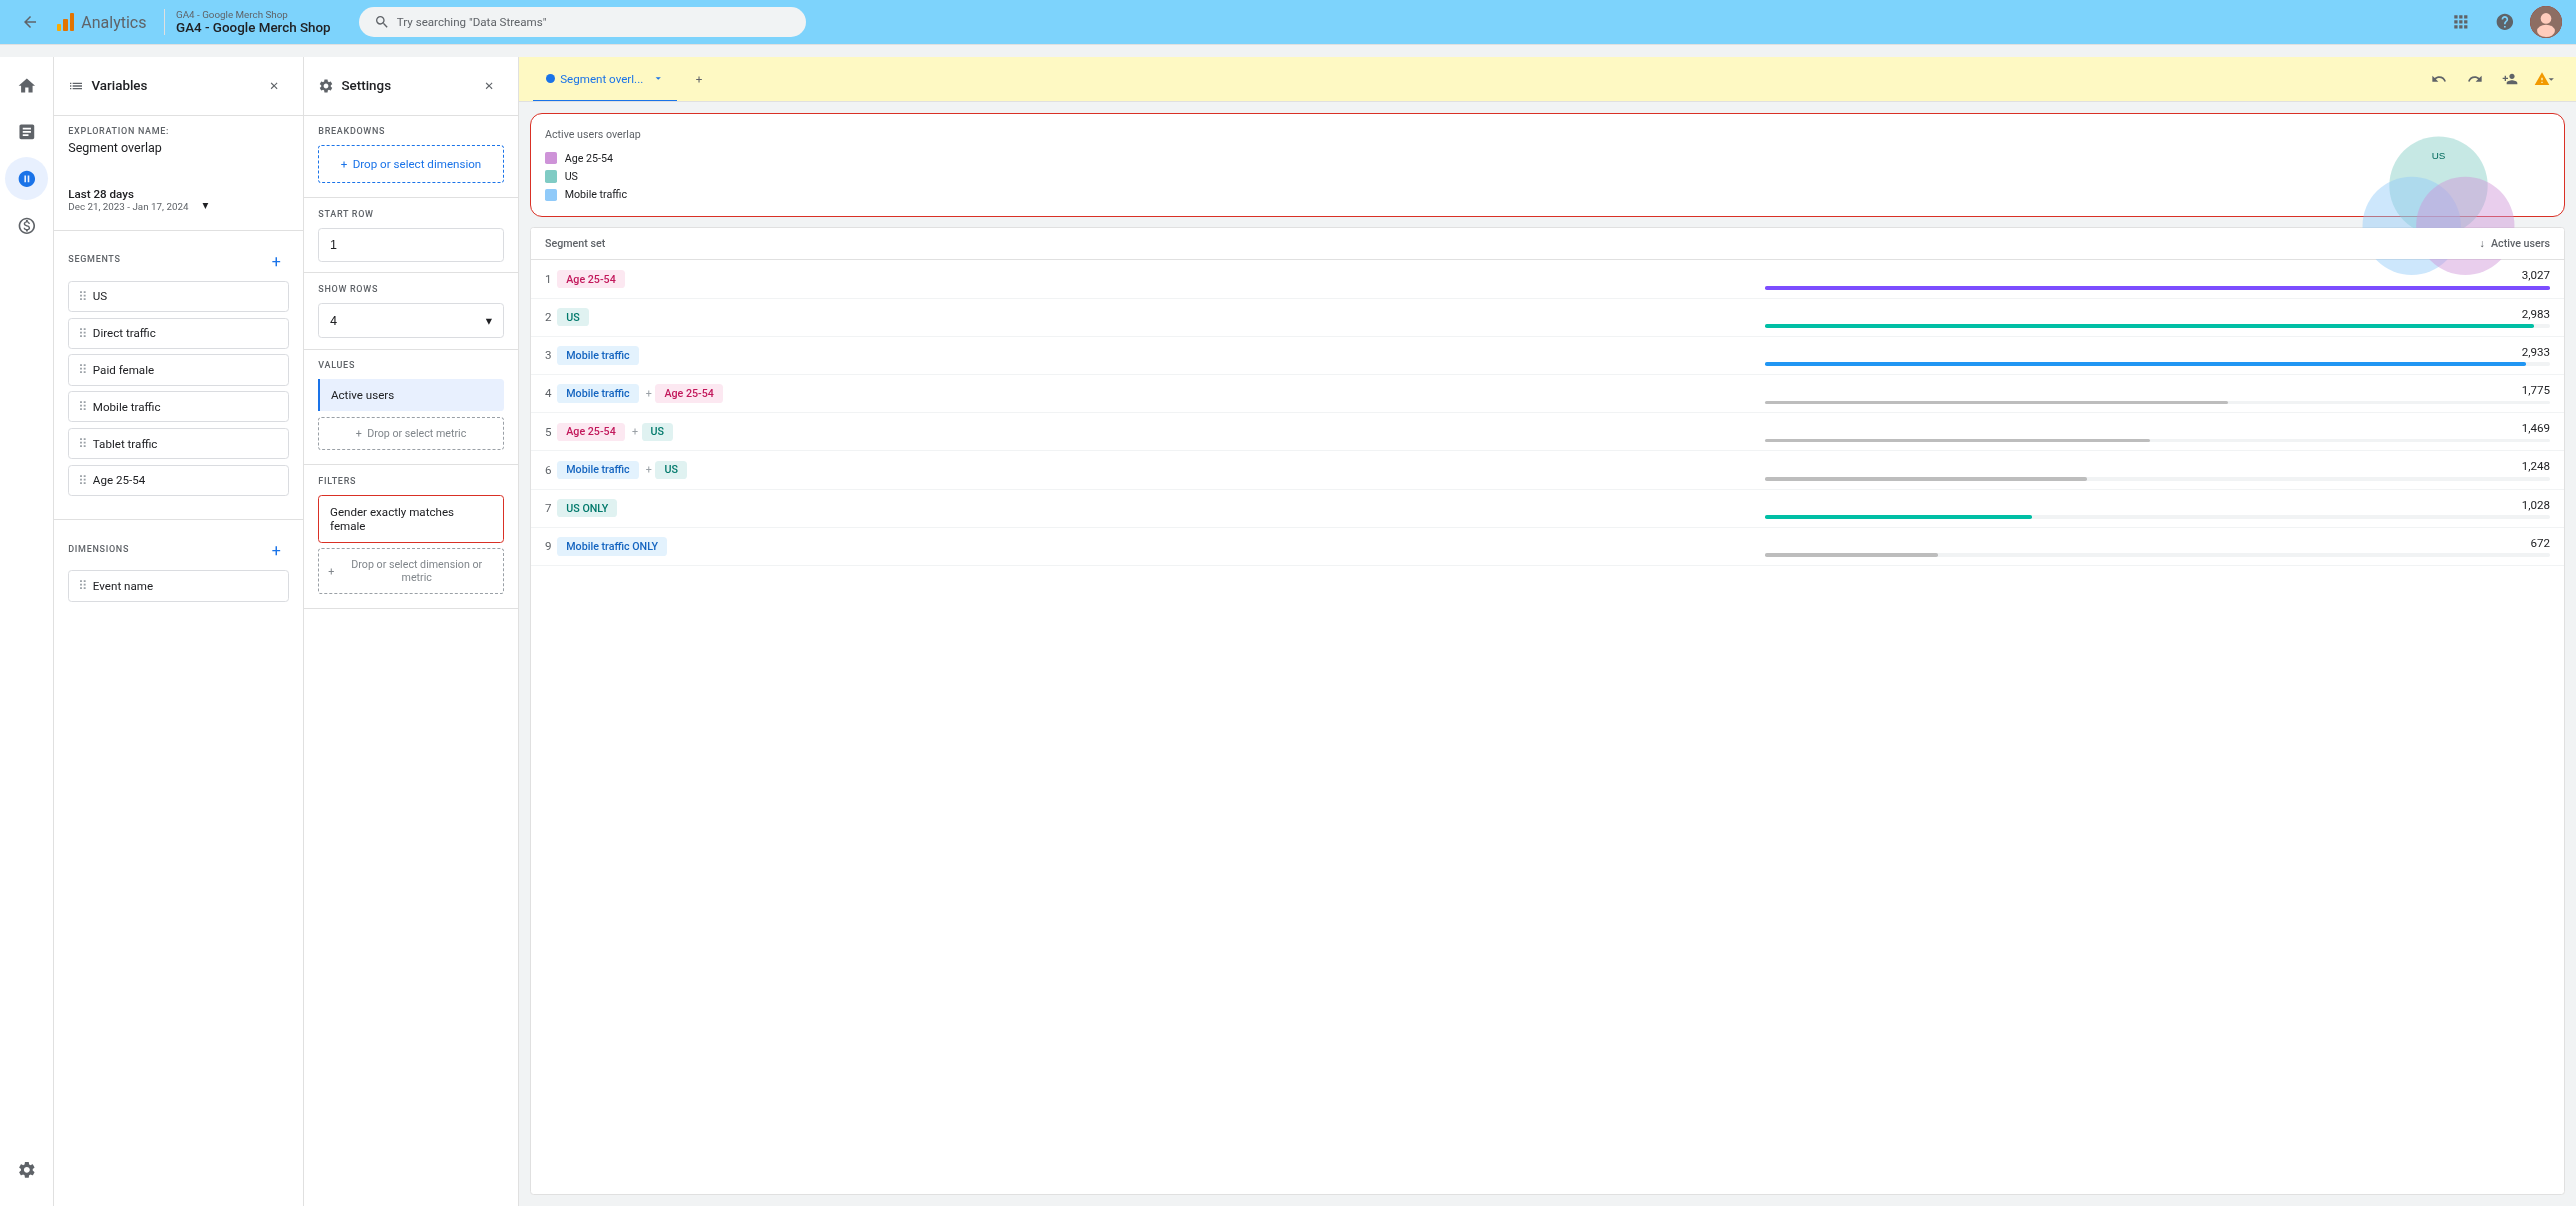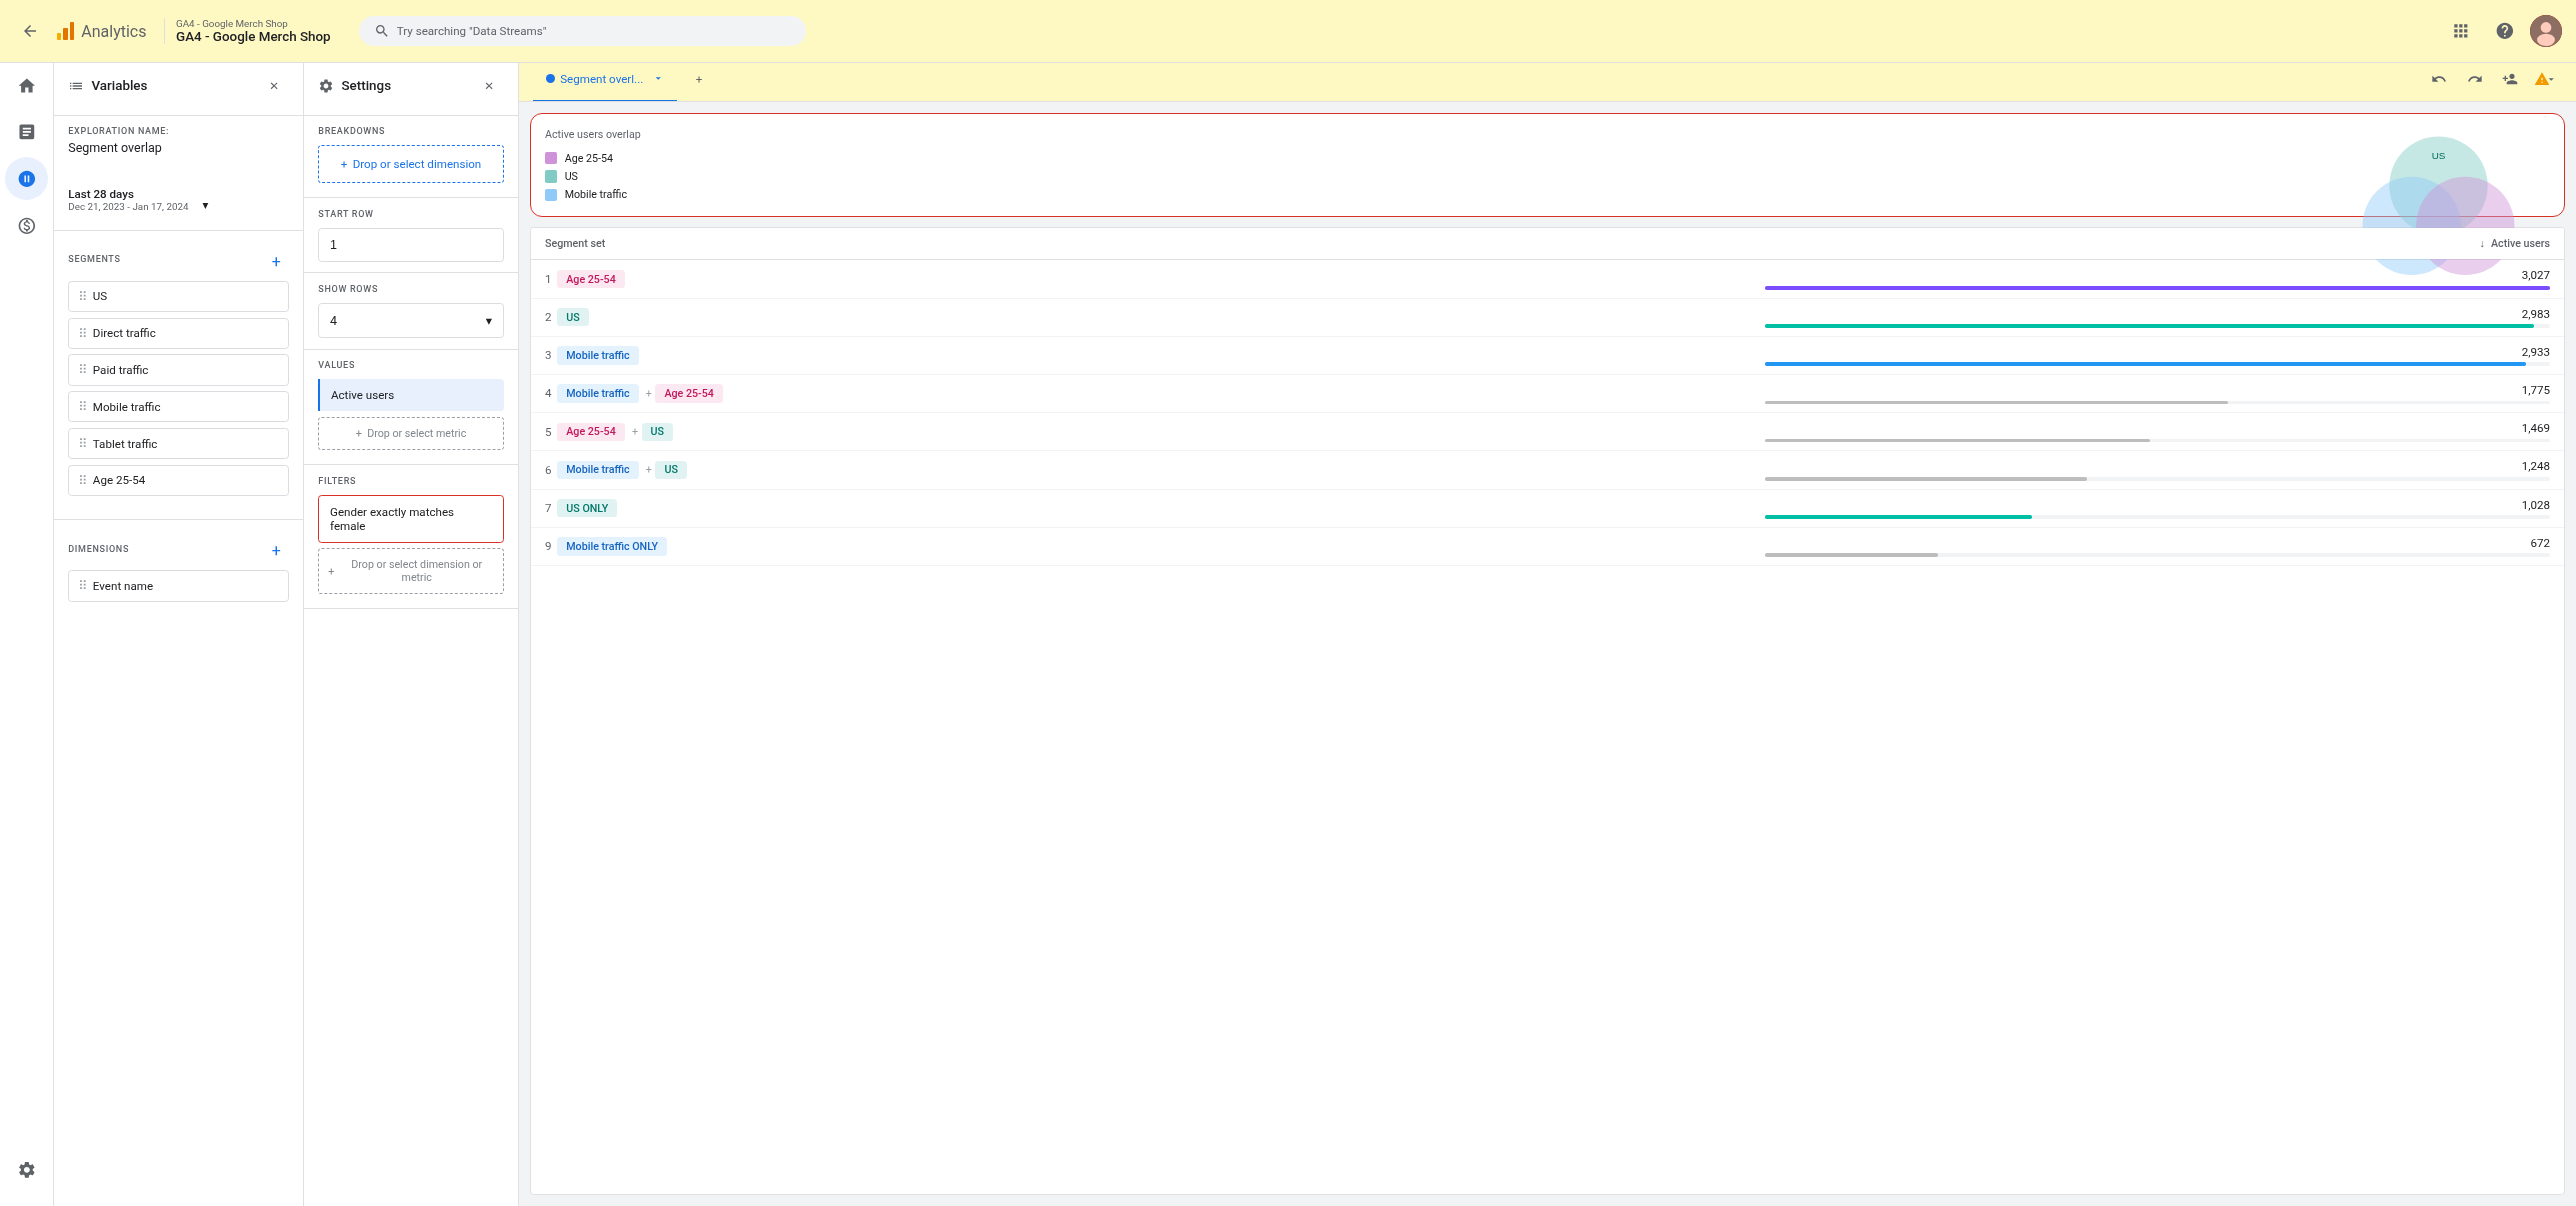--- a/index.html
+++ b/index.html
@@ -1,21 +1,21 @@
 <!DOCTYPE html>
 <html style="font-size:14.3px"><head>
   <meta charset="utf-8">
   <style>
     * { box-sizing: border-box; margin: 0; padding: 0; }
     body { font-family: 'Google Sans', Roboto, Arial, sans-serif; font-size: 11.6px; background: #f1f3f4; color: #202124; overflow: hidden; }
 
     
     .top-nav {
-      height: 63px;
-      background: #fef9c3;
+      height: 45px;
+      background: #7dd3fc;
       display: flex;
       align-items: center;
       padding: 0 14.3px;
       border-bottom: 0.9px solid #e0e0e0;
       gap: 10.7px;
       position: fixed;
       top: 0; left: 0; right: 0;
       z-index: 100;
     }
     .nav-back { width: 32px; height: 32px; border-radius: 50%; display: flex; align-items: center; justify-content: center; cursor: pointer; color: #5f6368; }
@@ -343,21 +343,21 @@
           <div class="chip">
             <span class="chip-dots">⠿</span>
             <span>US</span>
           </div>
           <div class="chip">
             <span class="chip-dots">⠿</span>
             <span>Direct traffic</span>
           </div>
           <div class="chip">
             <span class="chip-dots">⠿</span>
-            <span>Paid traffic</span>
+            <span>Paid female</span>
           </div>
           <div class="chip">
             <span class="chip-dots">⠿</span>
             <span>Mobile traffic</span>
           </div>
           <div class="chip">
             <span class="chip-dots">⠿</span>
             <span>Tablet traffic</span>
           </div>
           <div class="chip">

